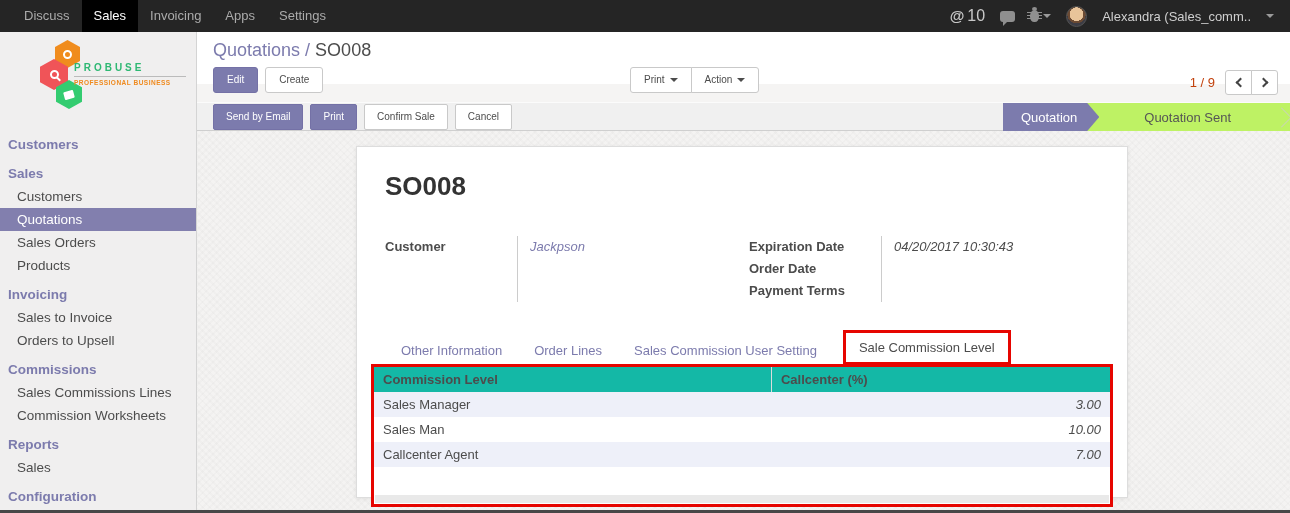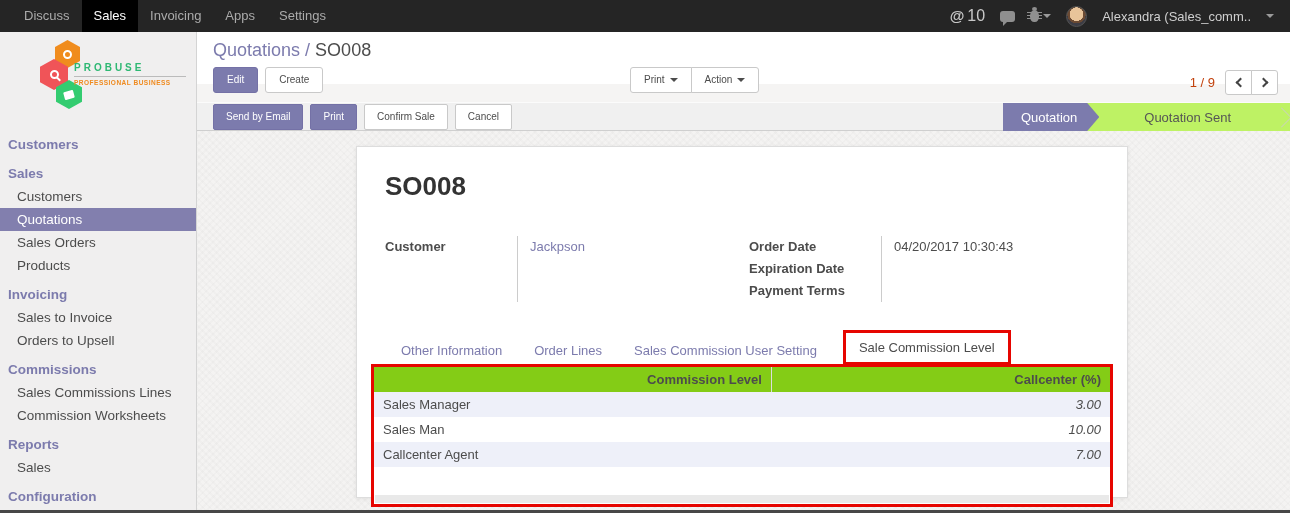--- a/index.html
+++ b/index.html
@@ -82,36 +82,36 @@
   
   .content { position:absolute; top:131px; left:197px; right:0; bottom:3px;
     background-color:#f4f3f2;
     background-image:repeating-linear-gradient(45deg, rgba(0,0,0,0.014) 0 2px, transparent 2px 5px),
                      repeating-linear-gradient(-45deg, rgba(0,0,0,0.014) 0 2px, transparent 2px 5px); }
   .sheet { position:absolute; left:159px; top:15px; width:772px; height:352px; background:#fff; border:1px solid #ddd; box-shadow:0 1px 4px rgba(0,0,0,0.07); padding:24px 14px 10px 14px; }
   .sheet-title { font-size:26px; font-weight:bold; color:#333; padding-left:14px; }
   .field-group { display:flex; margin-top:34px; padding-left:14px; }
   .fg-col { width:50%; display:flex; }
   .fg-labels { display:flex; flex-direction:column; }
-  .fg-values { display:flex; flex-direction:column; border-left:1px solid #ccc; }
+  .fg-values { display:flex; flex-direction:column; border-left:1px solid #ccc;font-style:italic; }
   .f-label { font-weight:bold; color:#4c4c4c; width:132px; padding:3px 0; line-height:16px; }
   .f-value { color:#4c4c4c; padding:3px 0 3px 12px; line-height:16px; min-height:22px; min-width:180px; }
   .f-value.link { color:#7c7bad; cursor:pointer; }
   .fg-col-left .fg-values { min-height:44px; }
 
   
   .tabs { display:flex; align-items:flex-end; margin-top:28px; padding-left:14px; }
   .tab { color:#7c7bad; padding:7px 16px; cursor:pointer; }
   .tab-annotation { border:3px solid #e60500; background:#fff; margin-left:10px; position:relative; z-index:3; }
   .tab.active { color:#4c4c4c; padding:7px 13px; }
 
   
   .table-annotation { border:3px solid #e60500; margin-top:-1px; position:relative; z-index:2; background:#fff; }
   table.commission { width:100%; border-collapse:collapse; font-size:13px; }
-  .commission th { background:#84cc16; text-align:right; font-weight:bold; color:#4c4c4c; padding:5px 9px; height:25px; }
+  .commission th { background:#14b8a6; text-align:left; font-weight:bold; color:#4c4c4c; padding:5px 9px; height:25px; }
   .commission th.pct-col { border-left:1px solid #dcdcdc; width:46%; }
   .commission td { padding:5px 9px; color:#4c4c4c; height:25px; }
   .commission tr.odd td { background:#eef0f9; }
   .commission tr.even td { background:#fff; }
   .commission td.pct { text-align:right;font-style:italic; }
   .table-spacer { height:28px; background:#fff; }
   .table-footer-strip { height:8px; background:#e9e9e9; margin:0 1px 1px 1px; }
 
   .bottom-bar { position:absolute; bottom:0; left:0; right:0; height:3px; background:#474747; }
 </style>
@@ -235,22 +235,22 @@
       <div class="fg-col fg-col-left">
         <div class="fg-labels">
           <div class="f-label">Customer</div>
         </div>
         <div class="fg-values">
           <div class="f-value link">Jackpson</div>
         </div>
       </div>
       <div class="fg-col fg-col-right">
         <div class="fg-labels">
+          <div class="f-label">Expiration Date</div>
           <div class="f-label">Order Date</div>
-          <div class="f-label">Expiration Date</div>
           <div class="f-label">Payment Terms</div>
         </div>
         <div class="fg-values">
           <div class="f-value">04/20/2017 10:30:43</div>
           <div class="f-value"></div>
           <div class="f-value"></div>
         </div>
       </div>
     </div>
 

